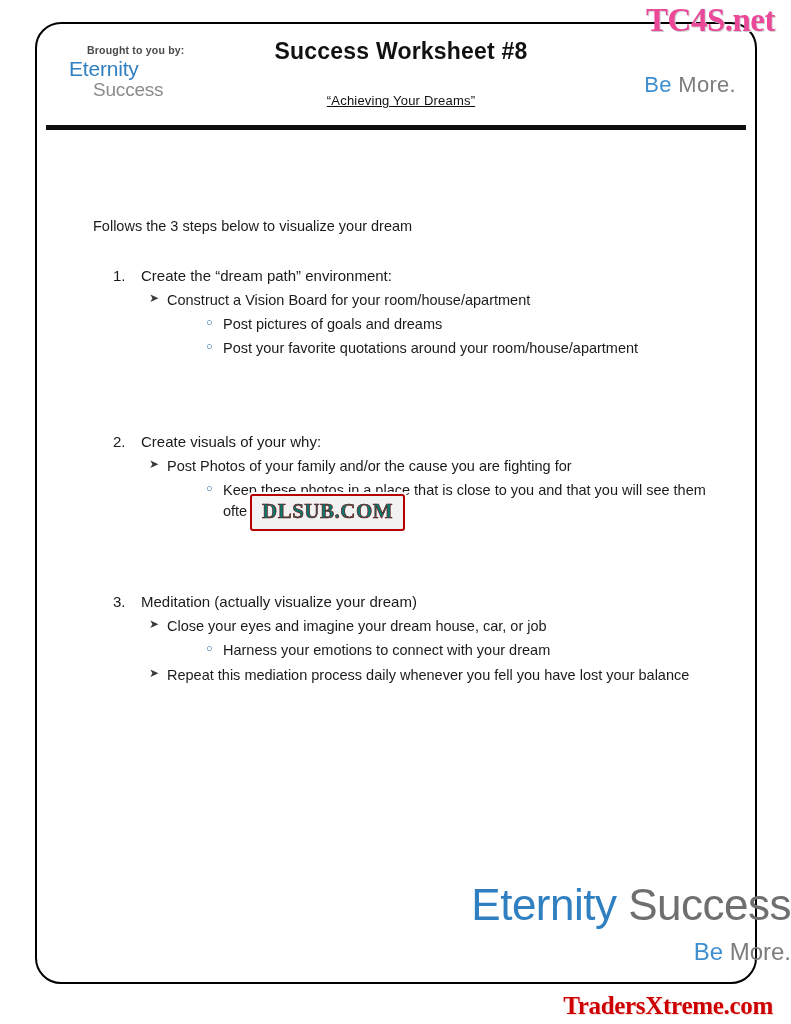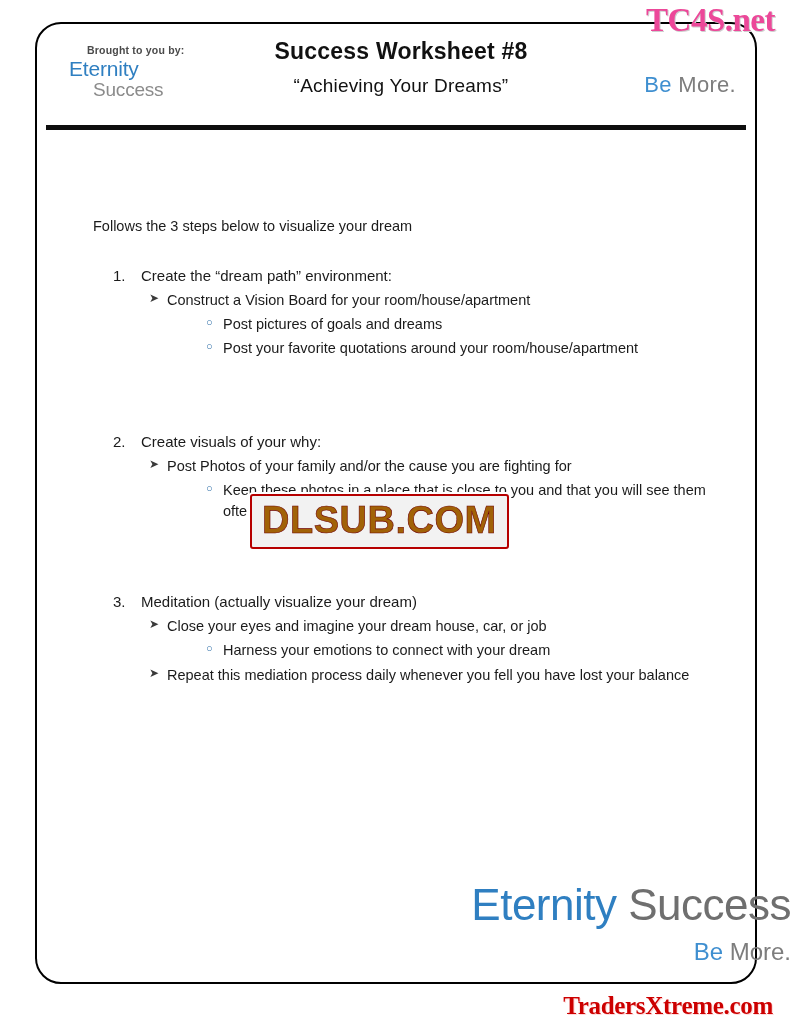--- a/index.html
+++ b/index.html
@@ -74,24 +74,25 @@
     width: 350px;
     text-align: center;
   }
   .doc-title {
     font-size: 23px;
     font-weight: bold;
     color: #111111;
     letter-spacing: 0.2px;
   }
   .doc-subtitle {
-    font-size: 19px;
+    font-size: 13px;
     color: #111111;
-    margin-top: 10px;
+    margin-top: 28px;
     letter-spacing: 0.2px;
+    text-decoration: underline;
   }
 
   .tagline-right {
     position: absolute;
     right: 22px;
     top: 50px;
     font-size: 22px;
     letter-spacing: 0.3px;
   }
   .tagline-be { color: #3f8fd0; }
@@ -233,24 +234,24 @@
     position: absolute;
     left: 250px;
     top: 494px;
     padding: 3px 10px 5px 10px;
     background: #f2f2f2;
     border: 2px solid #b60000;
     border-radius: 3px;
     box-shadow: 0 0 0 2px #ffffff;
   }
   .wm-dlsub-text {
-    font-family: Liberation Sans, sans-serif;
-    font-weight: bold;
-    font-size: 38px;
-    color: #a16207;
+    font-family: Liberation Serif, serif;
+    font-weight: bold;
+    font-size: 21px;
+    color: #0f766e;
     letter-spacing: 0.5px;
     -webkit-text-stroke: 0.6px #6e0000;
   }
 </style>
 </head>
 <body>
 
 <div class="page-sheet"></div>
 
 <div class="header">

